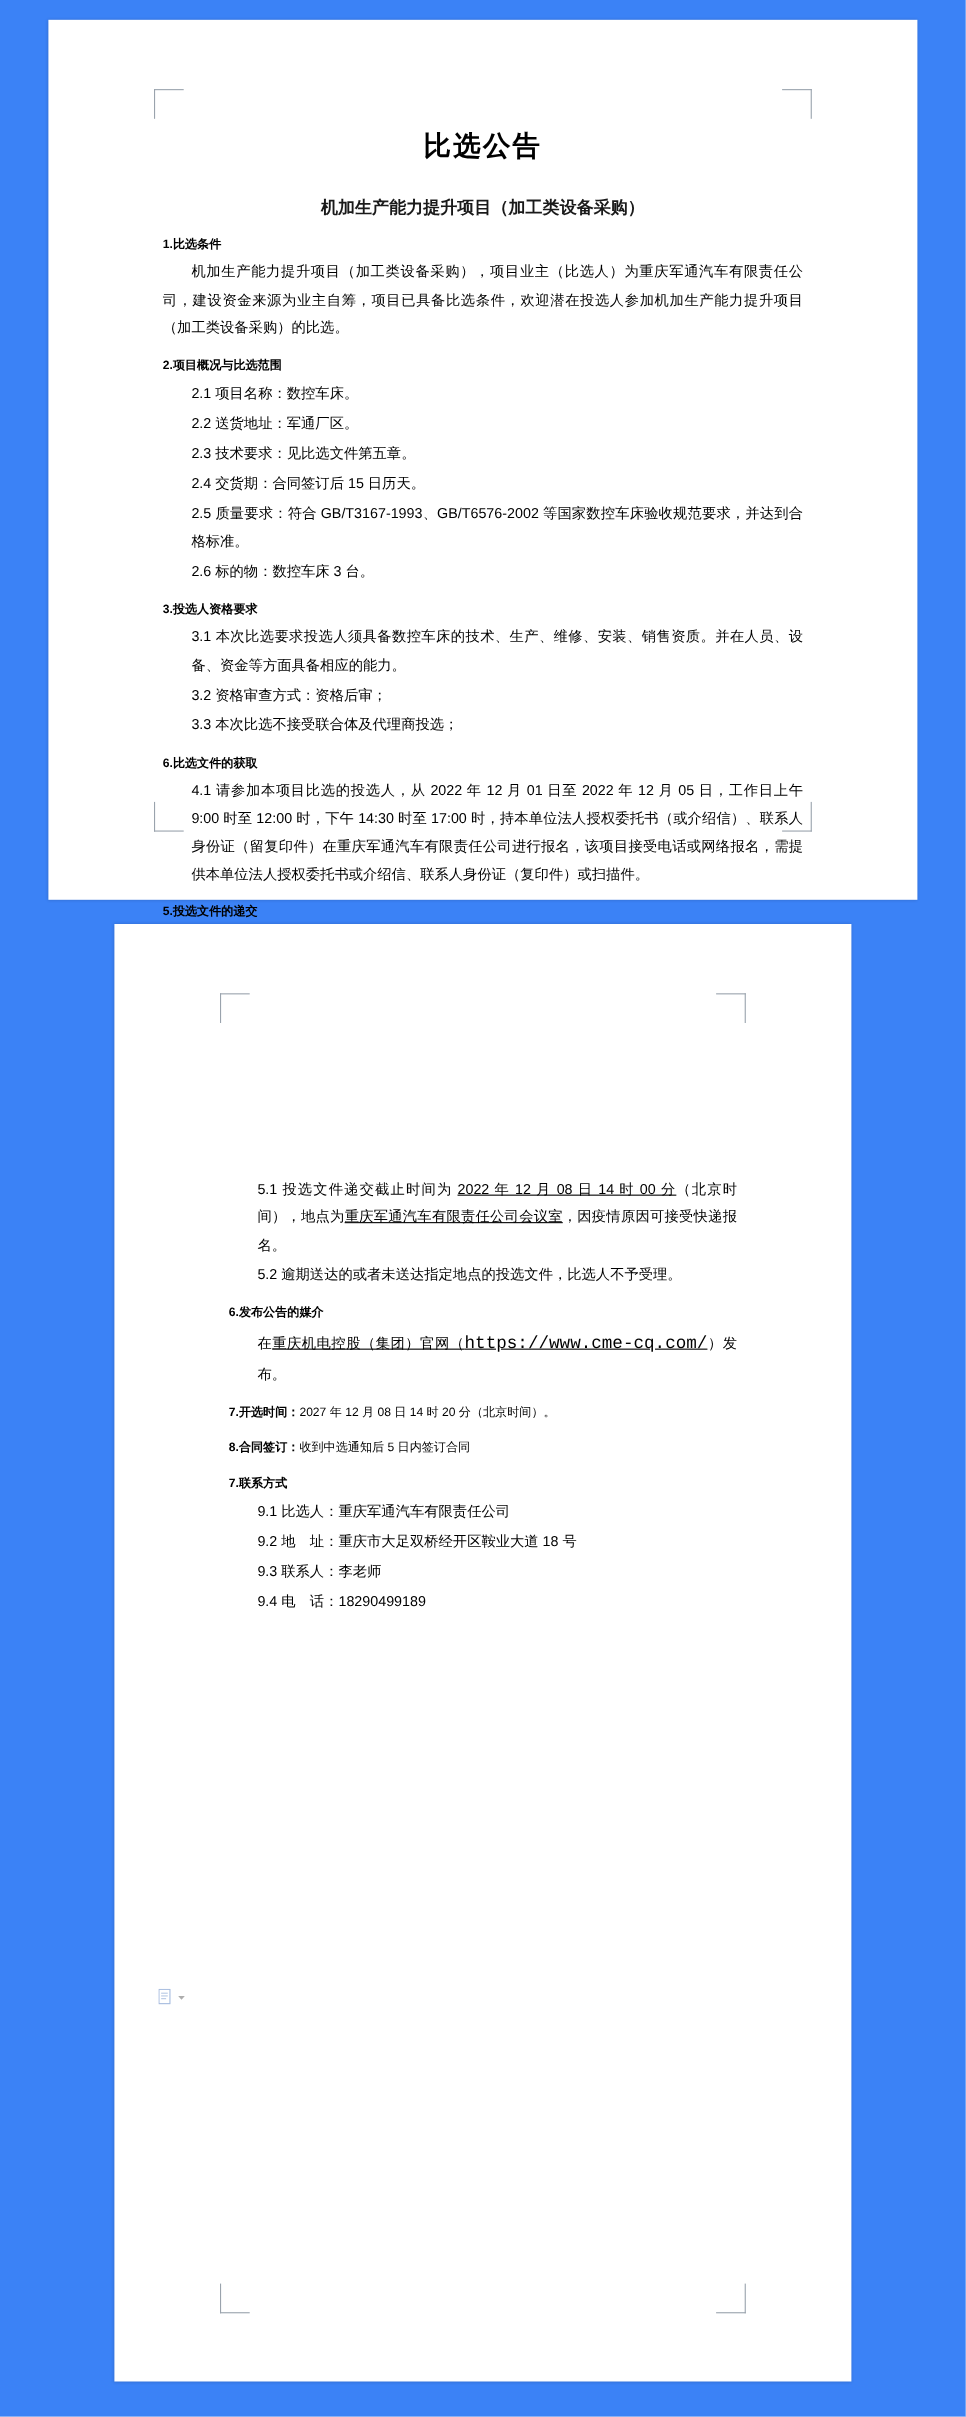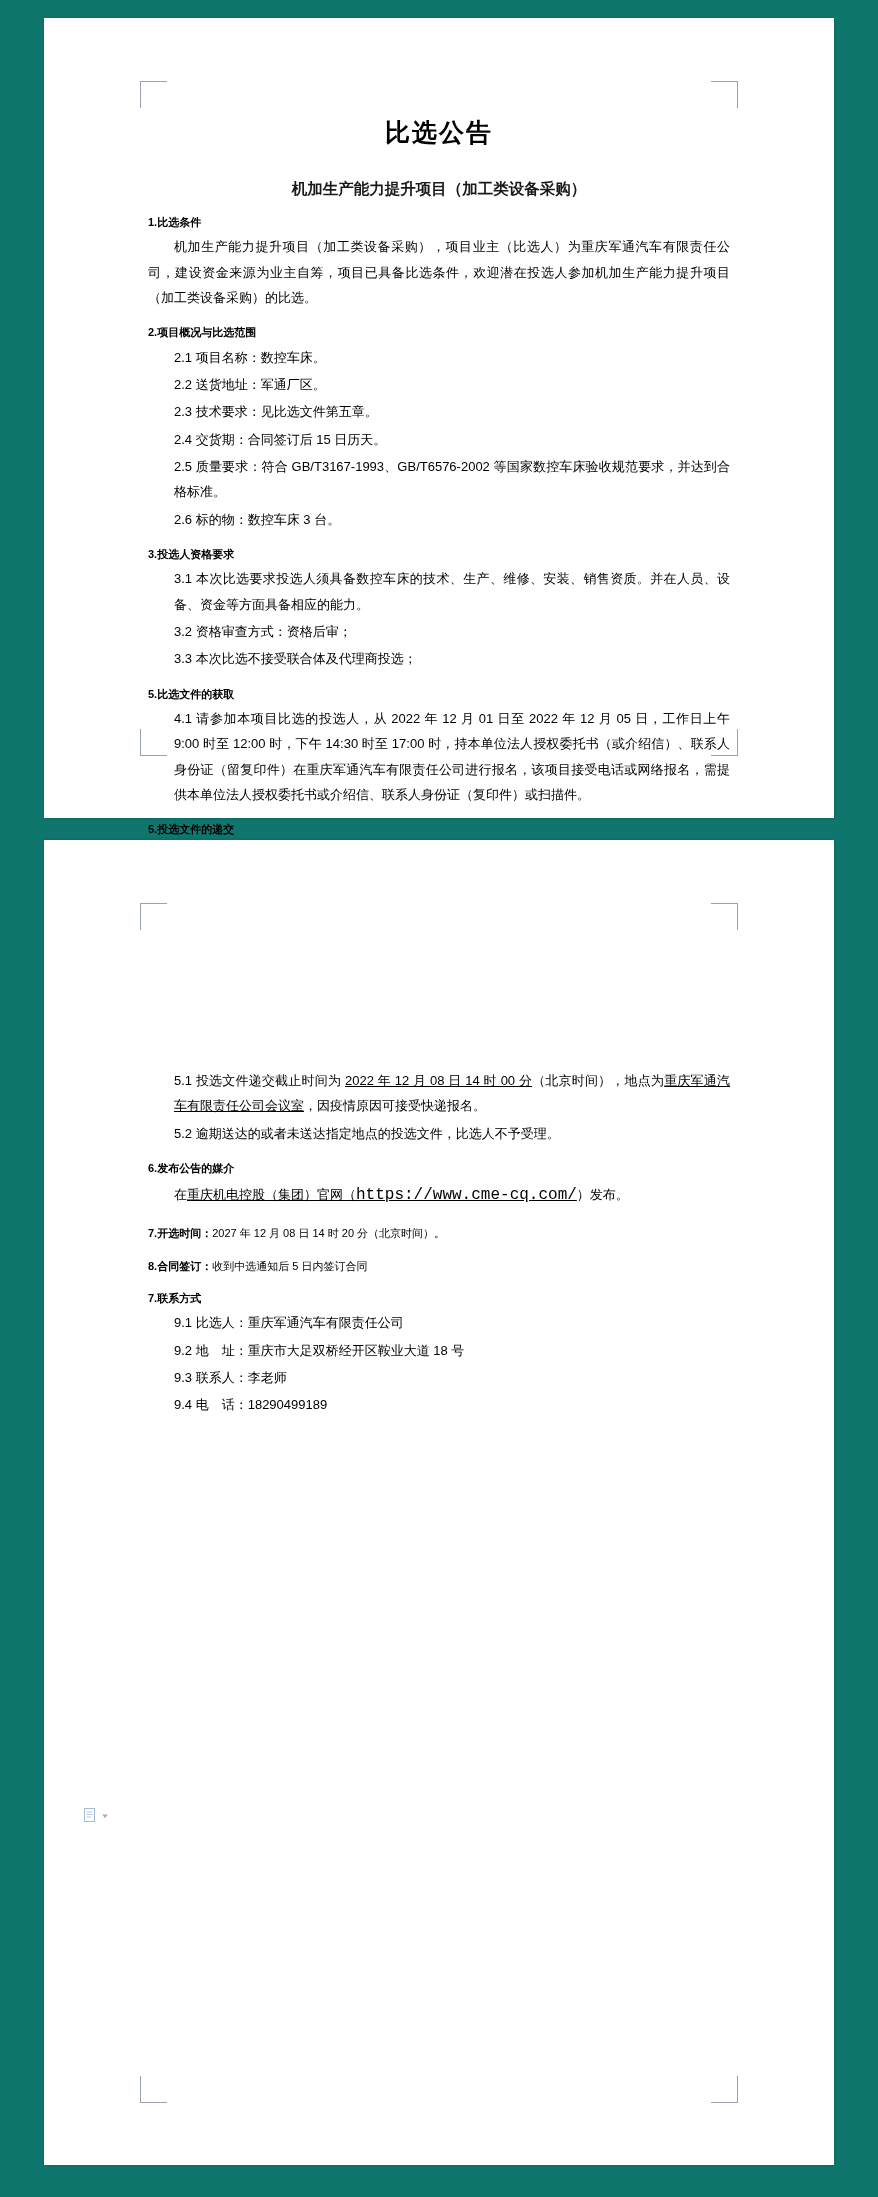--- a/index.html
+++ b/index.html
@@ -4,37 +4,37 @@
 <style>
   html, body {
     margin: 0;
     padding: 0;
     background: #f0f0f0;
     font-family: "Liberation Sans", sans-serif;
   }
   #page-root {
     width: 878px;
     min-height: 2197px;
-    background: #0f766e;
+    background: #3b82f6;
     position: relative;
     overflow: hidden;
   }
   .page {
     position: relative;
     background: #ffffff;
     margin: 0 auto;
     box-shadow: 0 0 3px rgba(0,0,0,0.18);
   }
   .page-1 {
     width: 790px;
     height: 800px;
     margin-top: 18px;
   }
   .page-2 {
-    width: 790px;
+    width: 670px;
     height: 1325px;
     margin-top: 22px;
   }
   
   .crop {
     position: absolute;
     width: 26px;
     height: 26px;
     pointer-events: none;
   }
@@ -131,21 +131,21 @@
       <div class="para indent-num">2.3 技术要求：见比选文件第五章。</div>
       <div class="para indent-num">2.4 交货期：合同签订后 15 日历天。</div>
       <div class="para indent-num">2.5 质量要求：符合 GB/T3167-1993、GB/T6576-2002 等国家数控车床验收规范要求，并达到合格标准。</div>
       <div class="para indent-num">2.6 标的物：数控车床 3 台。</div>
 
       <div class="sec-head">3.投选人资格要求</div>
       <div class="para indent-num">3.1 本次比选要求投选人须具备数控车床的技术、生产、维修、安装、销售资质。并在人员、设备、资金等方面具备相应的能力。</div>
       <div class="para indent-num">3.2 资格审查方式：资格后审；</div>
       <div class="para indent-num">3.3 本次比选不接受联合体及代理商投选；</div>
 
-      <div class="sec-head">5.比选文件的获取</div>
+      <div class="sec-head">6.比选文件的获取</div>
       <div class="para indent-num">4.1 请参加本项目比选的投选人，从 2022 年 12 月 01 日至 2022 年 12 月 05 日，工作日上午 9:00 时至 12:00 时，下午 14:30 时至 17:00 时，持本单位法人授权委托书（或介绍信）、联系人身份证（留复印件）在重庆军通汽车有限责任公司进行报名，该项目接受电话或网络报名，需提供本单位法人授权委托书或介绍信、联系人身份证（复印件）或扫描件。</div>
 
       <div class="sec-head">5.投选文件的递交</div>
     </div>
   </div>
 
   <div class="page page-2">
     <div class="crop tl"></div>
     <div class="crop tr"></div>
     <div class="crop bl"></div>

